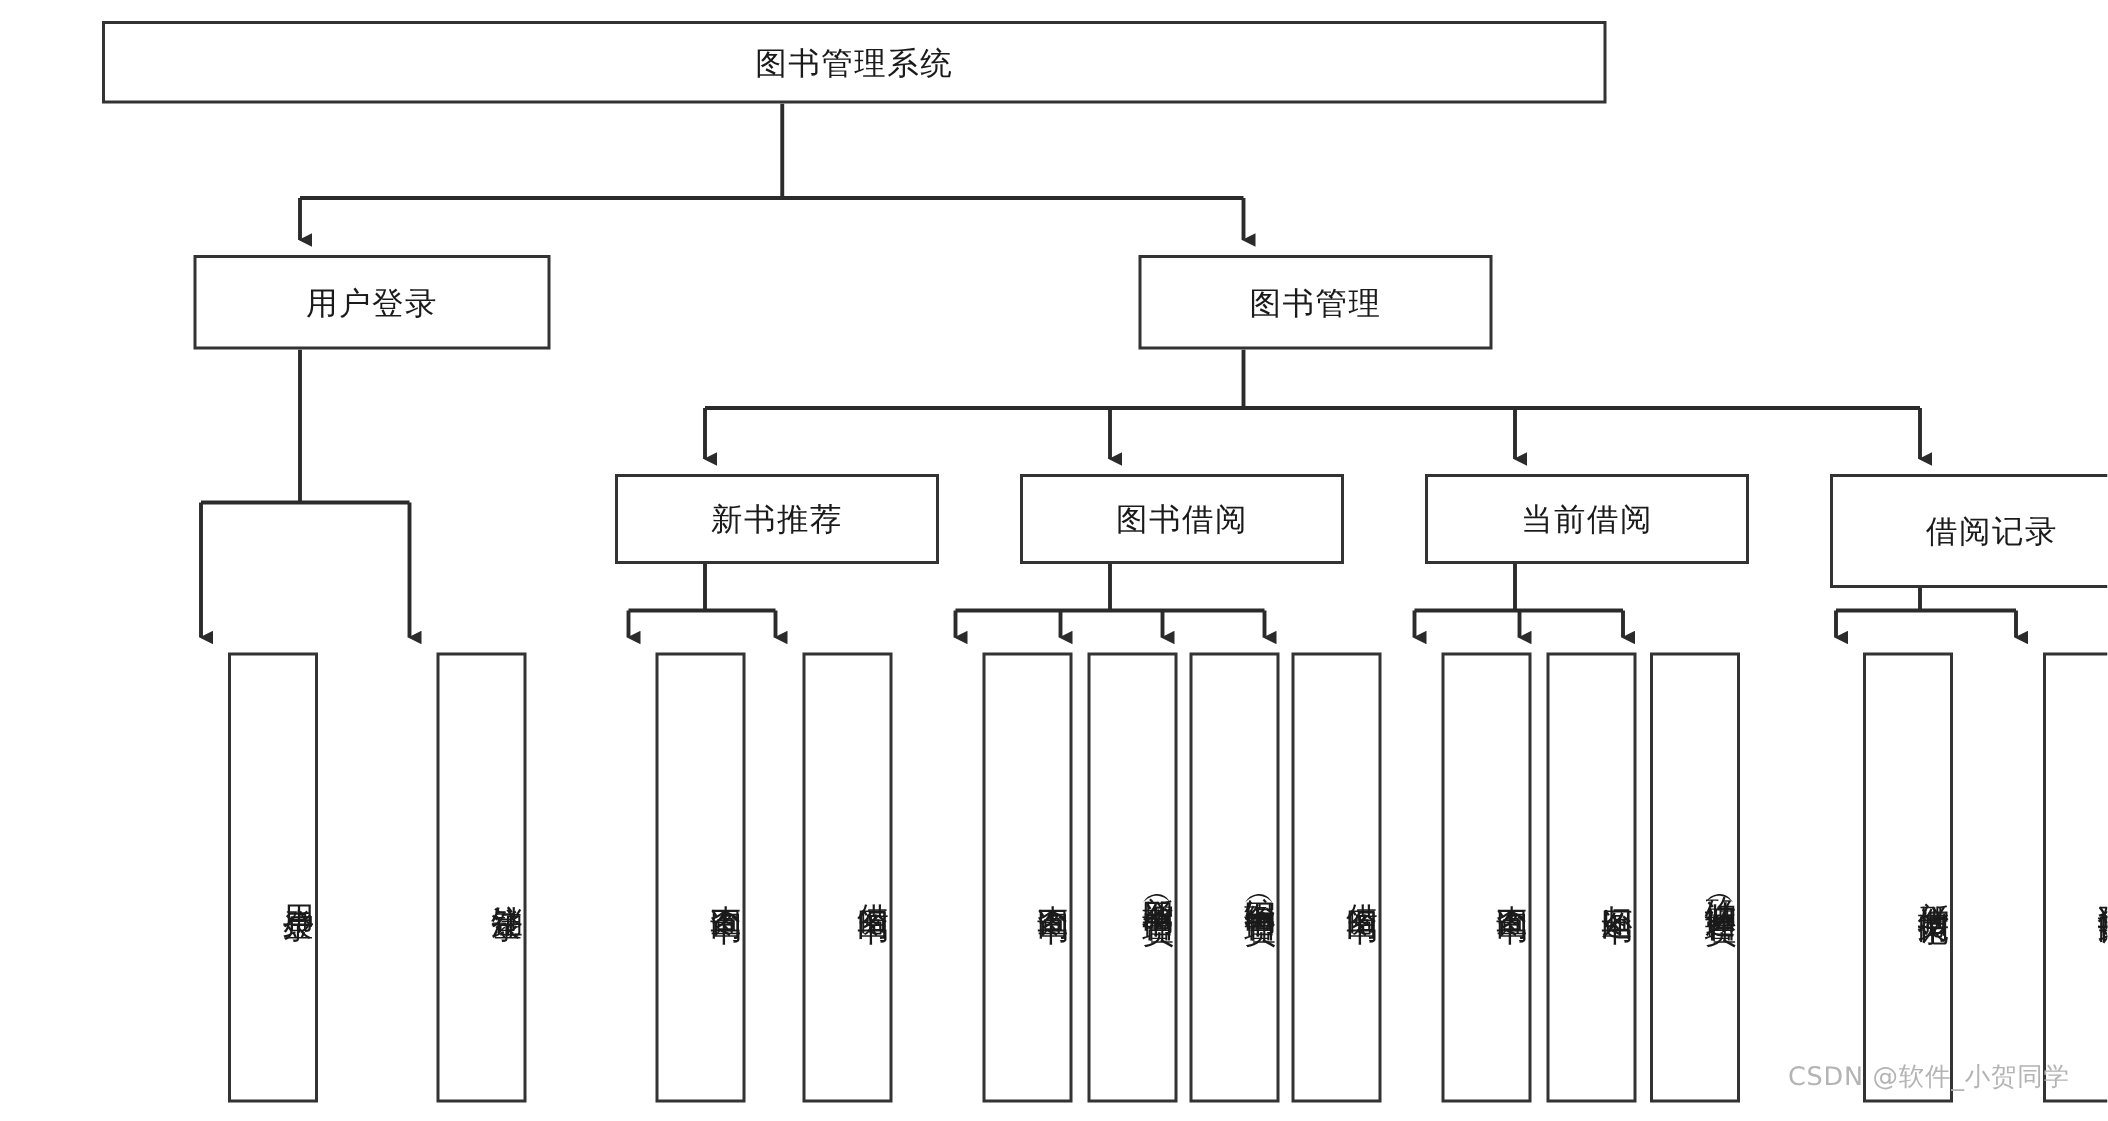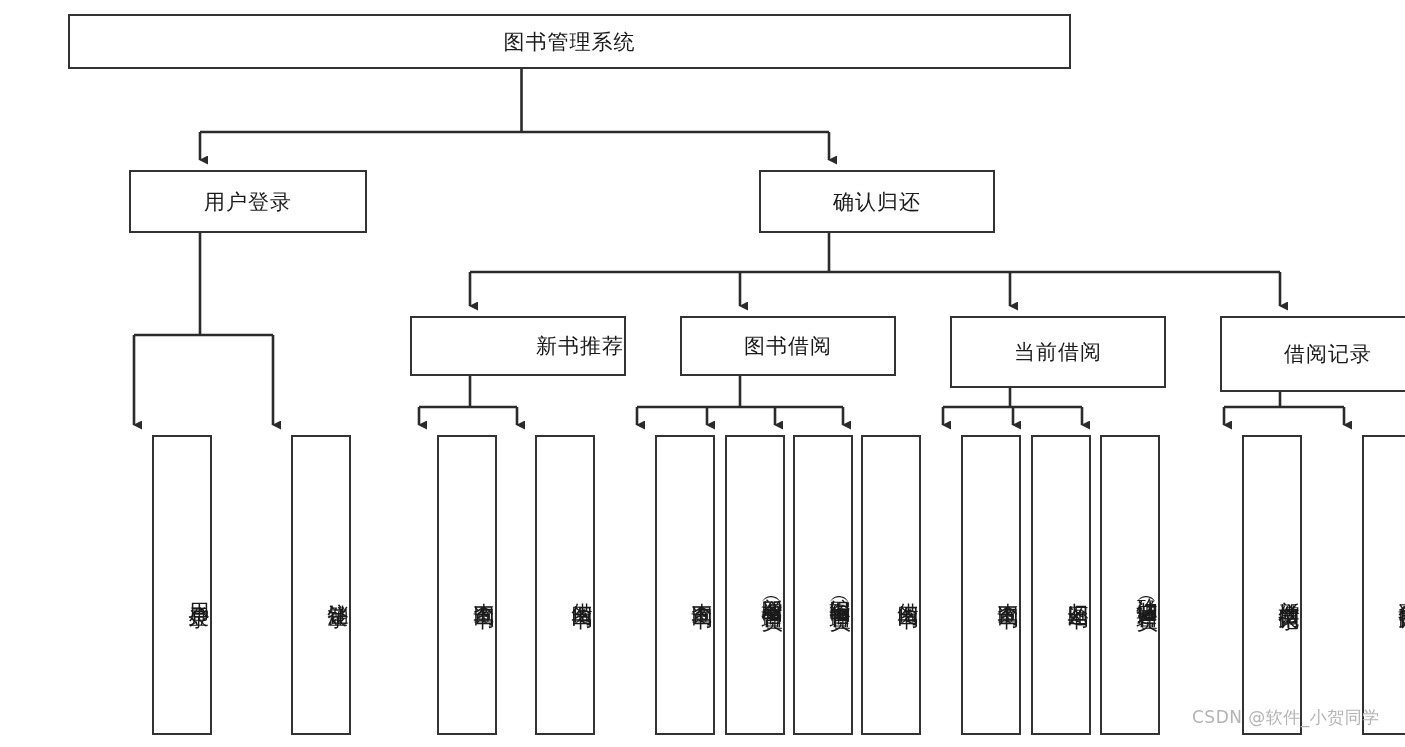--- a/index.html
+++ b/index.html
@@ -113,29 +113,29 @@
   </svg>
 
   <div id="node-layer">
       <div class="node horizontal" style="left: 20px; top: 14px; width: 1003px; height: 55px;">
         <span class="node-label">图书管理系统</span>
       </div>
       <div class="node horizontal" style="left: 81px; top: 170px; width: 238px; height: 63px;">
         <span class="node-label">用户登录</span>
       </div>
       <div class="node horizontal" style="left: 711px; top: 170px; width: 236px; height: 63px;">
-        <span class="node-label">确认归还</span>
+        <span class="node-label">图书管理</span>
       </div>
-      <div class="node horizontal" style="left: 362px; top: 316px; width: 216px; height: 60px; justify-content: flex-end;">
+      <div class="node horizontal" style="left: 362px; top: 316px; width: 216px; height: 60px;">
         <span class="node-label">新书推荐</span>
       </div>
       <div class="node horizontal" style="left: 632px; top: 316px; width: 216px; height: 60px;">
         <span class="node-label">图书借阅</span>
       </div>
-      <div class="node horizontal" style="left: 902px; top: 316px; width: 216px; height: 72px;">
+      <div class="node horizontal" style="left: 902px; top: 316px; width: 216px; height: 60px;">
         <span class="node-label">当前借阅</span>
       </div>
       <div class="node horizontal" style="left: 1172px; top: 316px; width: 216px; height: 76px;">
         <span class="node-label">借阅记录</span>
       </div>
       <div class="node vertical" style="left: 104px; top: 435px; width: 60px; height: 300px;">
         <span class="node-label">用户登录</span>
       </div>
       <div class="node vertical" style="left: 243px; top: 435px; width: 60px; height: 300px;">
         <span class="node-label">注销登录</span>

